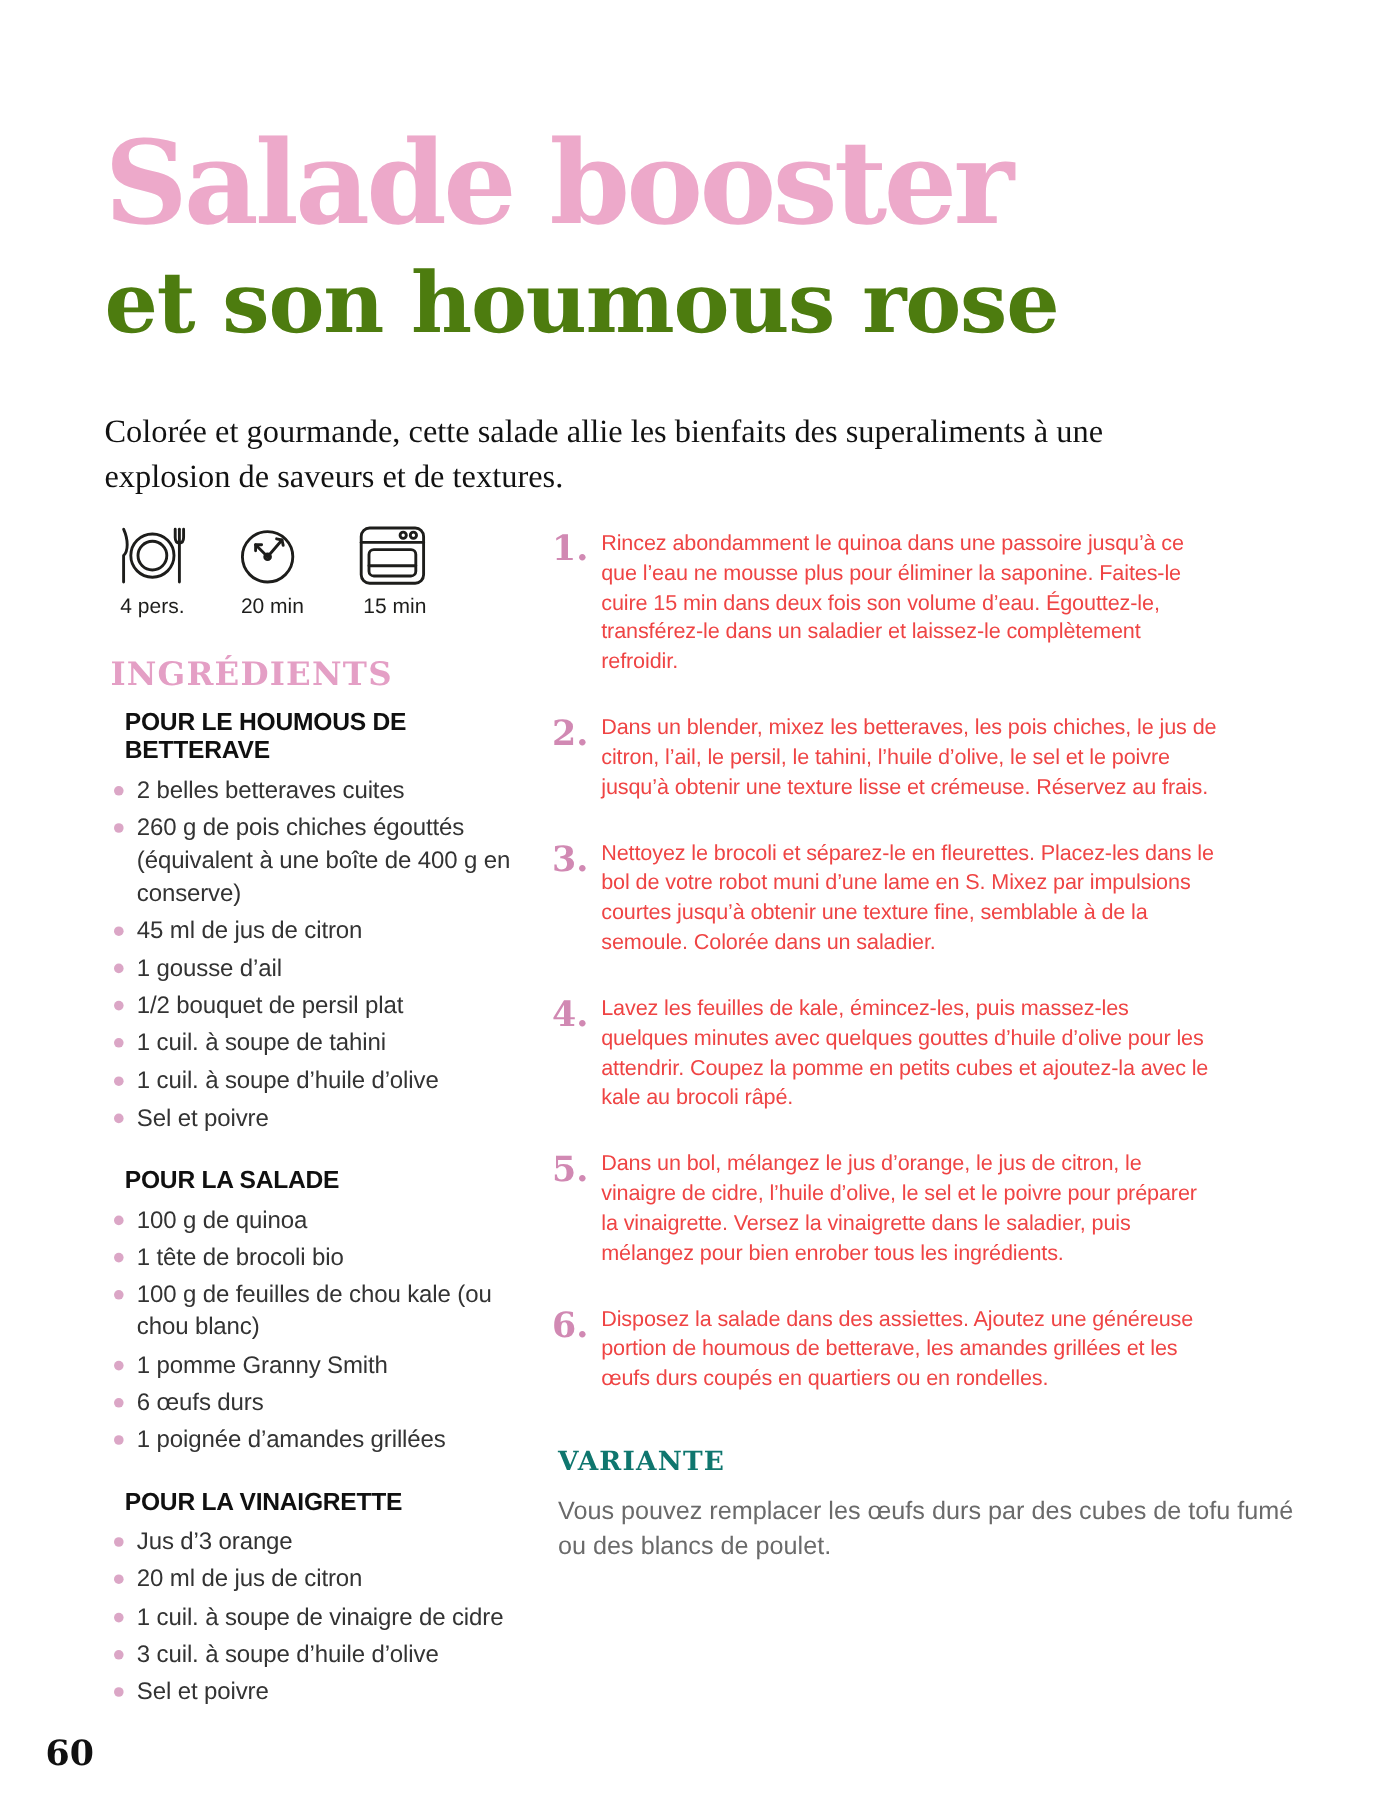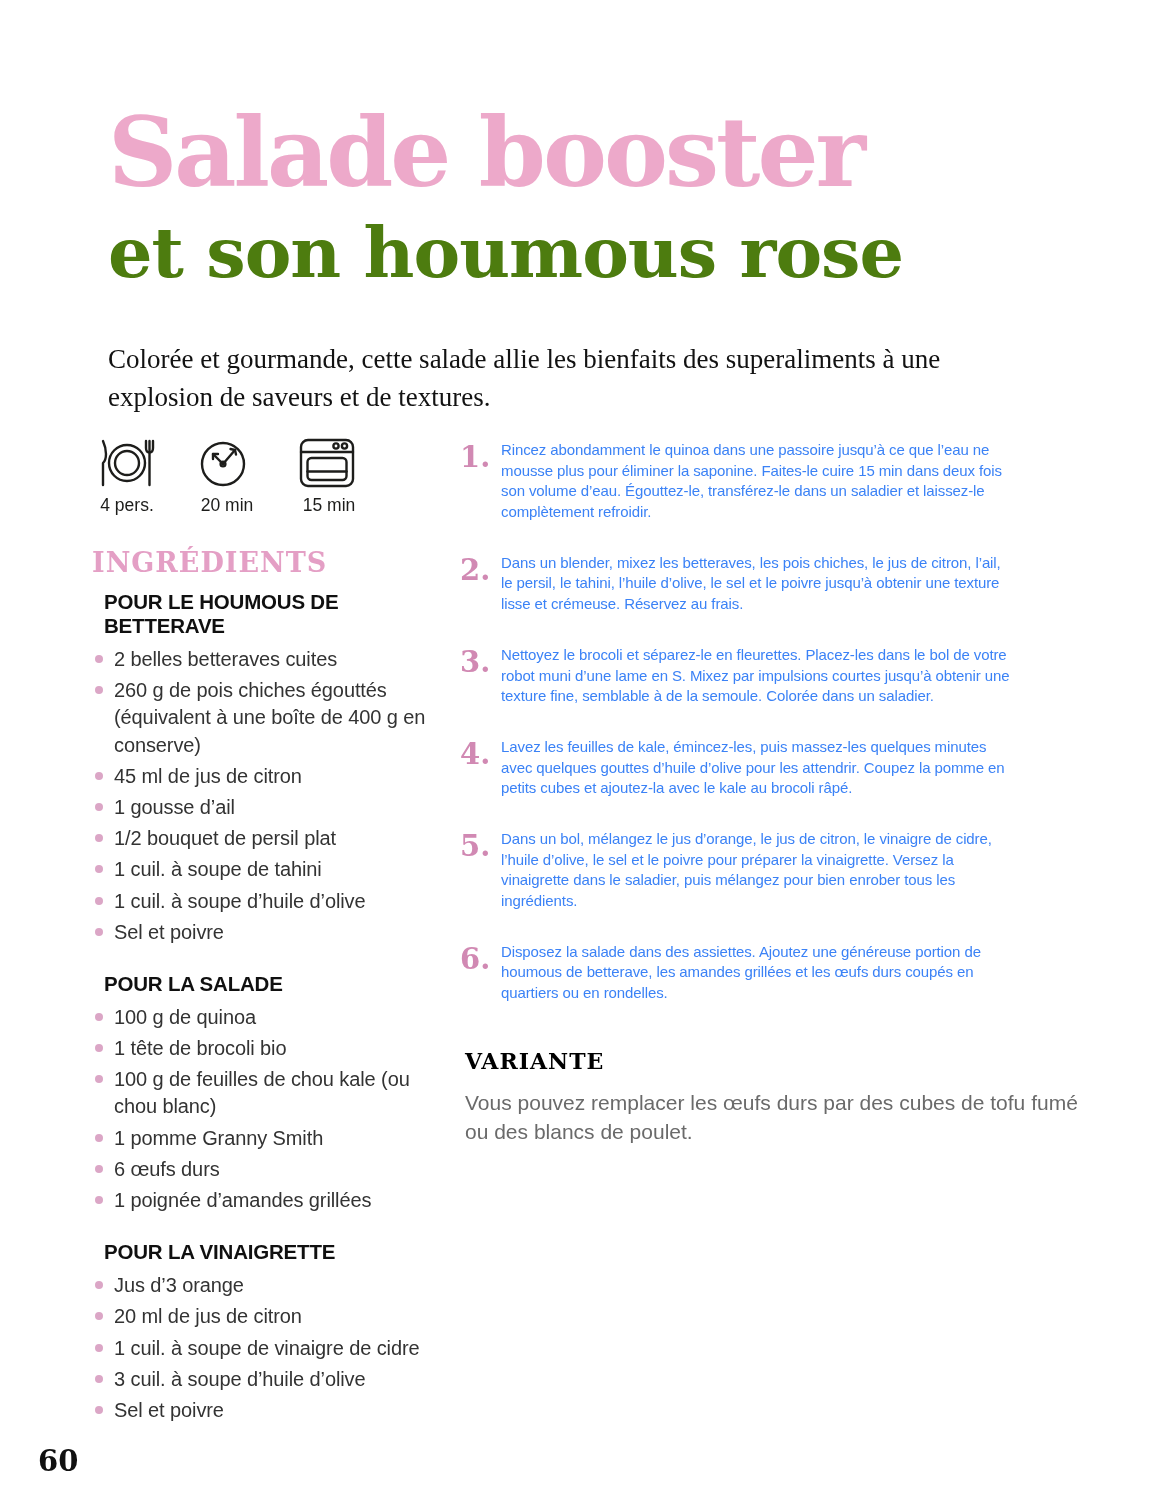--- a/index.html
+++ b/index.html
@@ -4,21 +4,21 @@
 <style>
   html,body{margin:0;padding:0;background:#ffffff;}
   .page{
     position:relative;
     width:1156px;height:1500px;
     background:#ffffff;
     overflow:hidden;
     font-family:"Liberation Sans",sans-serif;
   }
   
-  .header{position:absolute;left:108px;top:104px;width:960px;}
+  .header{position:absolute;left:87px;top:104px;width:960px;}
   .title-1{
     font-family:"DejaVu Serif",serif;font-weight:700;
     font-size:96px;line-height:1.02;letter-spacing:-3px;
     color:#eda9ca;margin:0;
   }
   .title-2{
     font-family:"DejaVu Serif",serif;font-weight:700;
     font-size:70px;line-height:1.05;letter-spacing:-1px;
     color:#4d7c0f;margin:14px 0 0 0;
   }
@@ -63,28 +63,28 @@
   
   .steps-col{position:absolute;left:460px;top:440px;width:556px;}
   .step{display:flex;margin:0 0 30px 0;}
   .step-num{
     flex:none;width:41px;
     font-family:"DejaVu Serif",serif;font-weight:700;
     font-size:29px;line-height:1;color:#d189b3;
     padding-top:3px;
   }
   .step-text{
-    font-size:15px;line-height:1.38;color:#3b82f6;
+    font-size:18px;line-height:1.38;color:#ef4444;
     letter-spacing:-0.1px;
   }
   
   .variant{margin-top:44px;padding-left:5px;}
   .variant-heading{
     font-family:"DejaVu Serif",serif;font-weight:700;
-    font-size:22px;letter-spacing:1px;color:#000000;
+    font-size:22px;letter-spacing:1px;color:#0f766e;
     margin:0 0 14px 0;
   }
   .variant-text{
     font-size:21px;line-height:1.4;color:#6a6a6a;margin:0;width:640px;
   }
   
   .page-number{
     position:absolute;left:38px;top:1444px;
     font-family:"DejaVu Serif",serif;font-weight:700;
     font-size:29px;color:#111111;

